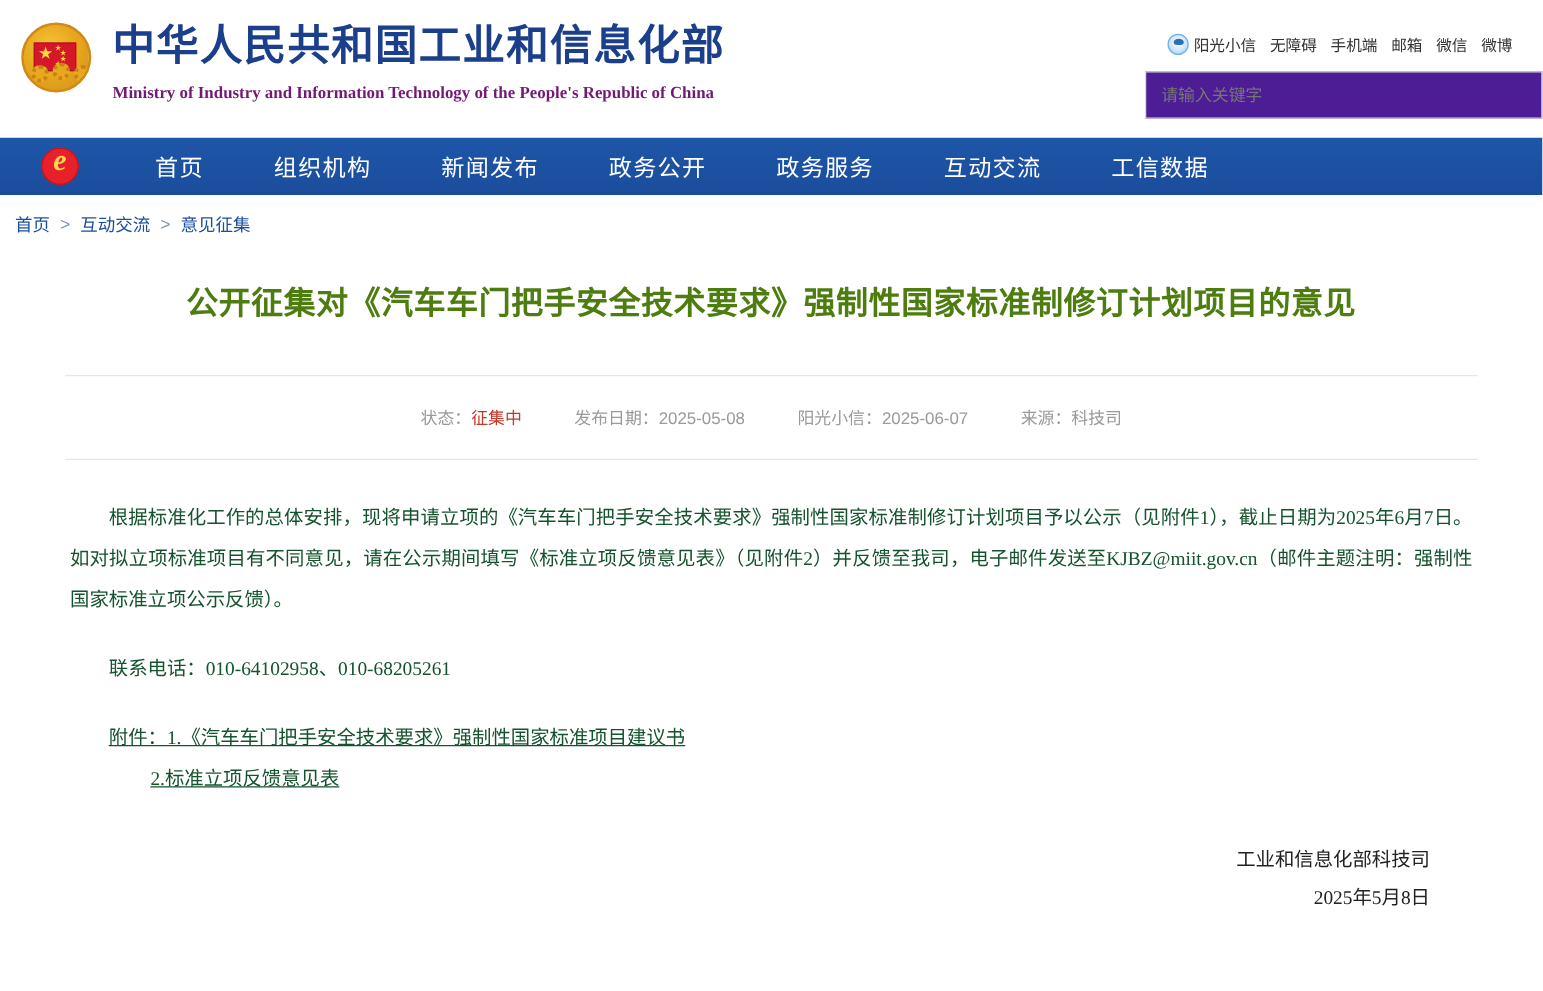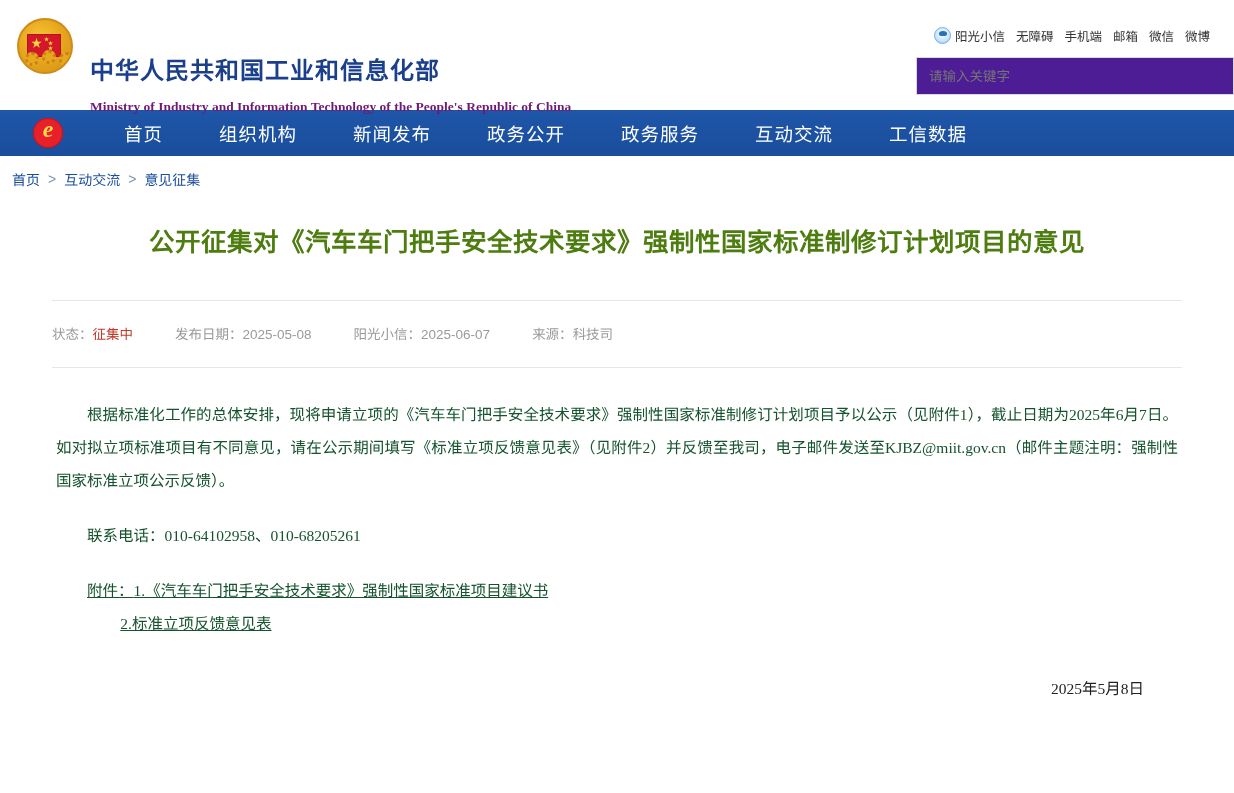--- a/index.html
+++ b/index.html
@@ -63,26 +63,25 @@
     border-radius: 50%;
     border: 3px dotted #c98314;
     background: #e8a81d;
   }
   .titles {
     margin: 16px 0 0 14px;
   }
   .title-cn {
     font-family: "Liberation Serif", serif;
     font-weight: bold;
-    font-size: 24px;
+    font-size: 34px;
     color: #1b3f8b;
     letter-spacing: 1px;
     line-height: 44px;
     white-space: nowrap;
-    margin-top: 33px;
   }
   .title-en {
     font-family: "Liberation Serif", serif;
     font-weight: bold;
     font-size: 13.5px;
     color: #701a75;
     line-height: 20px;
     margin-top: 4px;
     white-space: nowrap;
   }
@@ -225,21 +224,21 @@
     line-height: 38px;
     letter-spacing: 0.5px;
   }
   .art-divider {
     height: 1px;
     background: #e6e6e6;
     margin: 38px 0 0 0;
   }
   .art-meta {
     display: flex;
-    justify-content: flex-start;
+    justify-content: center;
     gap: 42px;
     font-size: 13.5px;
     color: #9a9a9a;
     padding: 22px 0 0 0;
   }
   .art-meta .hl { color: #c0392b; }
   .art-meta2 {
     height: 1px;
     background: #e6e6e6;
     margin: 24px 0 0 0;
@@ -371,15 +370,16 @@
   <div class="art-body">
     <p>根据标准化工作的总体安排，现将申请立项的《汽车车门把手安全技术要求》强制性国家标准制修订计划项目予以公示（见附件1），截止日期为2025年6月7日。如对拟立项标准项目有不同意见，请在公示期间填写《标准立项反馈意见表》（见附件2）并反馈至我司，电子邮件发送至KJBZ@miit.gov.cn（邮件主题注明：强制性国家标准立项公示反馈）。</p>
     <p>联系电话：010-64102958、010-68205261</p>
     <div class="attach-list">
       <span>附件：</span><span>1.《汽车车门把手安全技术要求》强制性国家标准项目建议书</span>
       <span class="sub">2.标准立项反馈意见表</span>
     </div>
   </div>
 
   <div class="signature">
+    <div>工业和信息化部科技司</div>
     <div>2025年5月8日</div>
   </div>
 </div>
 
 </body></html>

